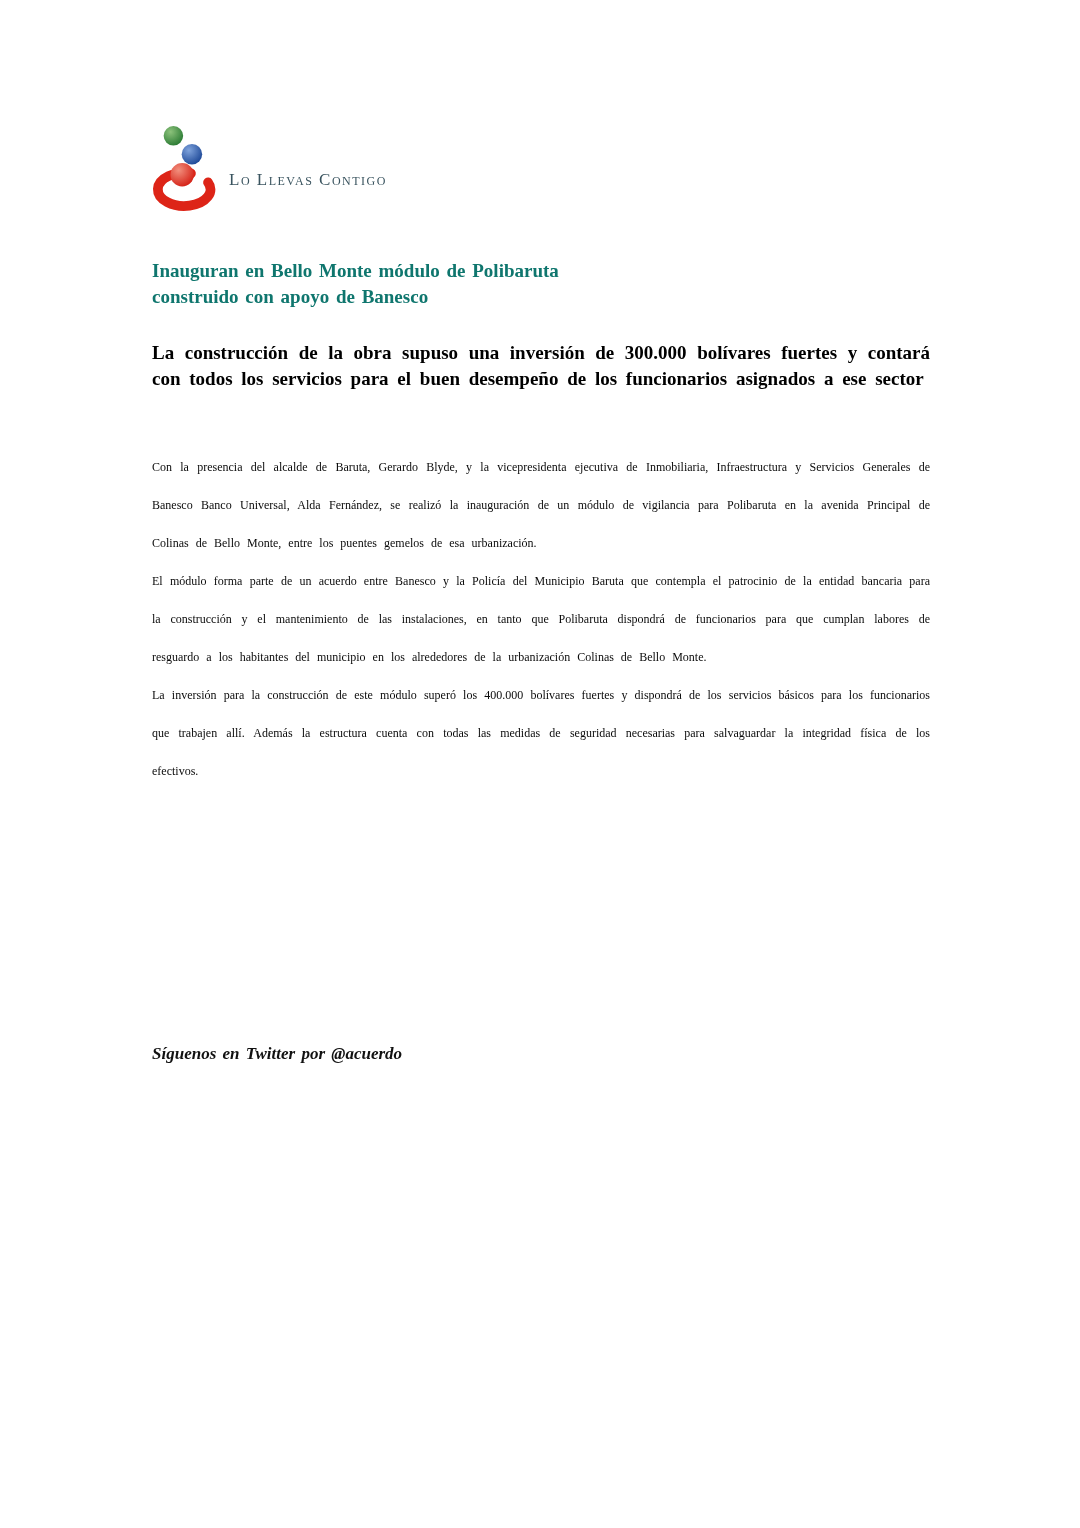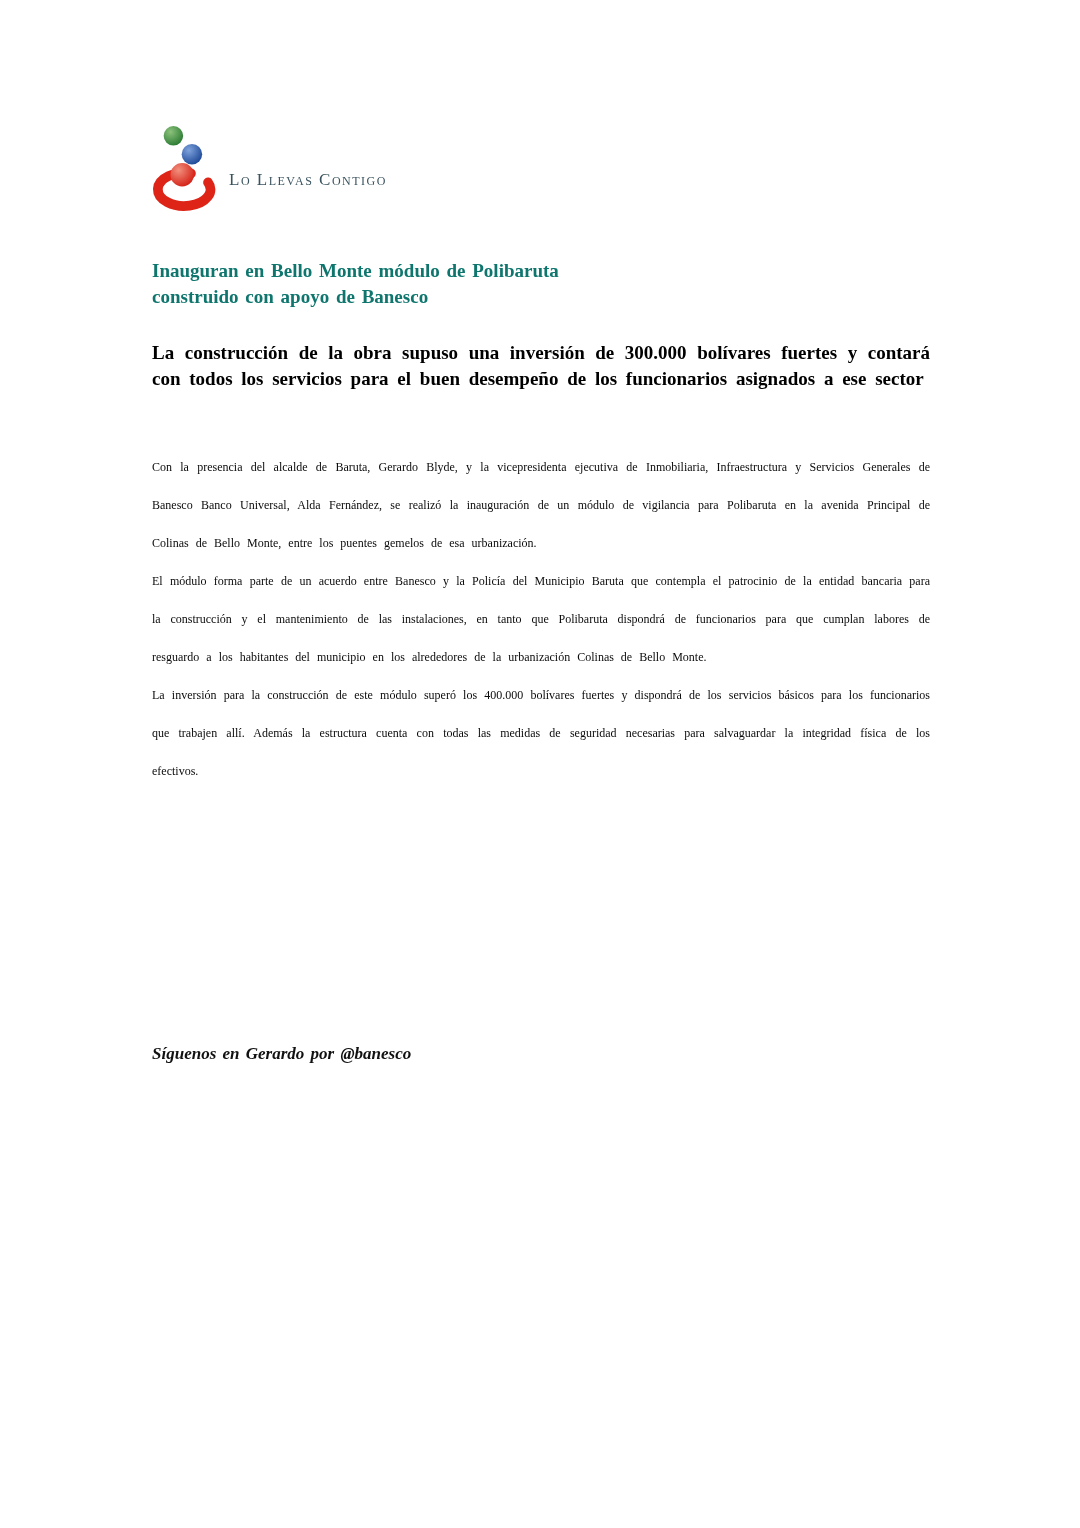--- a/index.html
+++ b/index.html
@@ -131,15 +131,15 @@
   </div>
 
   <div class="col subheadline">La construcción de la obra supuso una inversión de 300.000 bolívares fuertes y contará con todos los servicios para el buen desempeño de los funcionarios asignados a ese sector</div>
 
   <div class="col bodytext">
     <p>Con la presencia del alcalde de Baruta, Gerardo Blyde, y la vicepresidenta ejecutiva de Inmobiliaria, Infraestructura y Servicios Generales de Banesco Banco Universal, Alda Fernández, se realizó la inauguración de un módulo de vigilancia para Polibaruta en la avenida Principal de Colinas de Bello Monte, entre los puentes gemelos de esa urbanización.</p>
     <p>El módulo forma parte de un acuerdo entre Banesco y la Policía del Municipio Baruta que contempla el patrocinio de la entidad bancaria para la construcción y el mantenimiento de las instalaciones, en tanto que Polibaruta dispondrá de funcionarios para que cumplan labores de resguardo a los habitantes del municipio en los alrededores de la urbanización Colinas de Bello Monte.</p>
     <p>La inversión para la construcción de este módulo superó los 400.000 bolívares fuertes y dispondrá de los servicios básicos para los funcionarios que trabajen allí. Además la estructura cuenta con todas las medidas de seguridad necesarias para salvaguardar la integridad física de los efectivos.</p>
   </div>
 
-  <div class="col footerline">Síguenos en Gerardo por @banesco</div>
+  <div class="col footerline">Síguenos en Twitter por @acuerdo</div>
 
 </div>
 
 </body></html>

